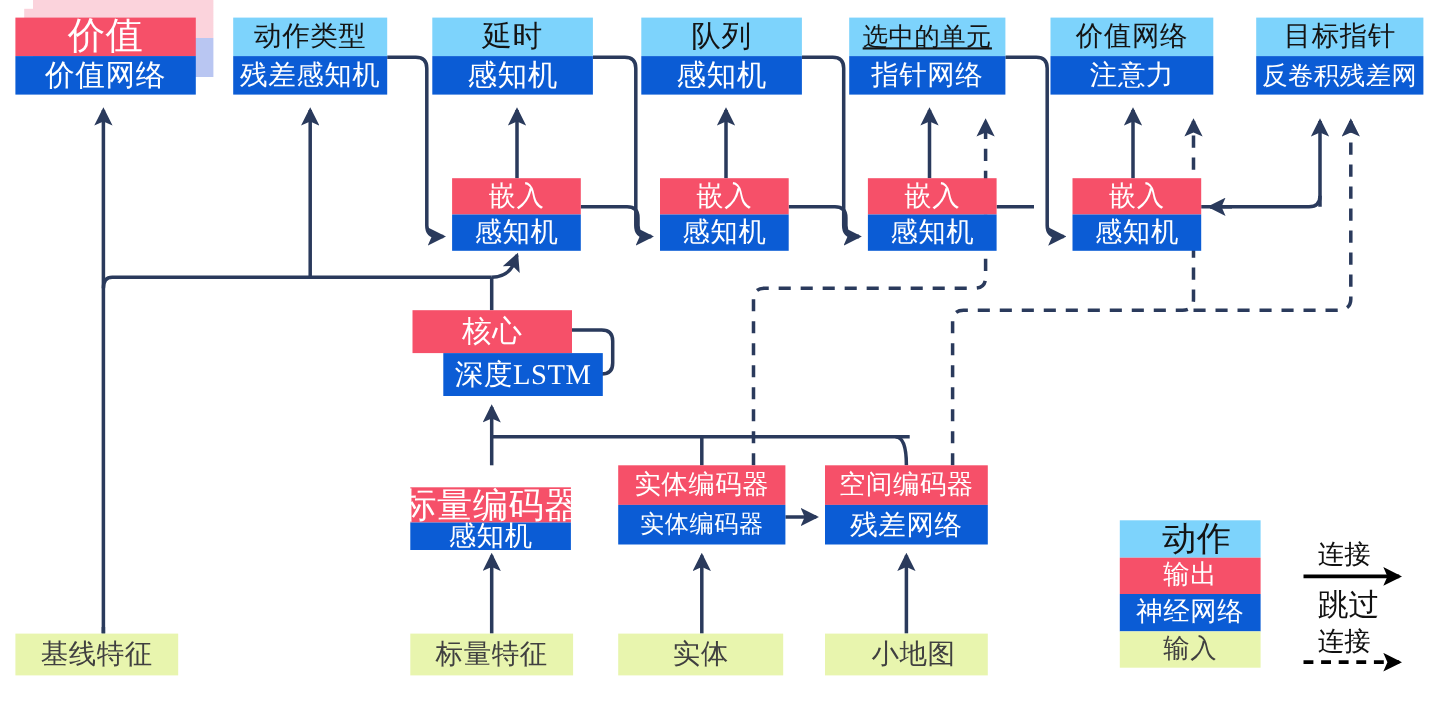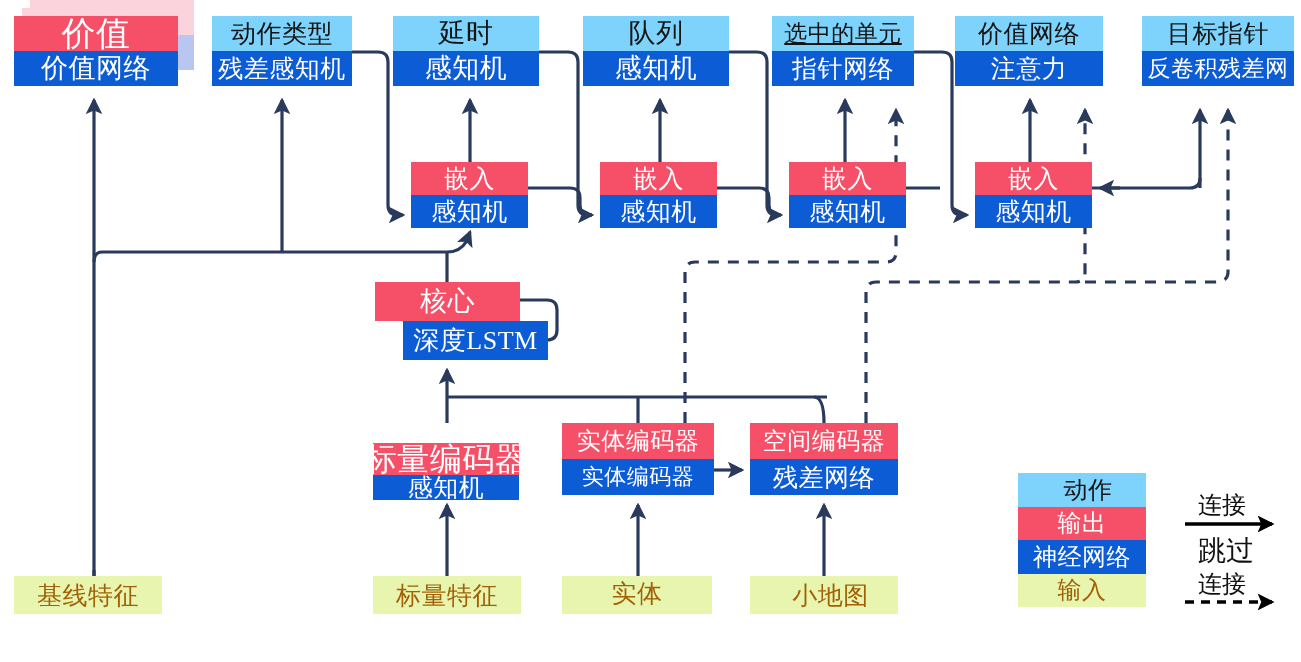--- a/index.html
+++ b/index.html
@@ -38,21 +38,21 @@
     display: flex;
     align-items: center;
     justify-content: center;
     white-space: nowrap;
     line-height: 1;
     letter-spacing: 0.5px;
   }
   .cell.action  { background: #7dd3fc; color: #141414; }
   .cell.output  { background: #F65069; color: #ffffff; }
   .cell.network { background: #0B5CD5; color: #ffffff; }
-  .cell.input   { background: #E8F5AE; color: #a16207; }
+  .cell.input   { background: #E8F5AE; color: #404040; }
 
   .node.shadowed::before,
   .node.shadowed::after {
     content: "";
     position: absolute;
     z-index: -1;
     box-sizing: border-box;
   }
   .node.shadowed::before {
     left: 8px; top: -8px;
@@ -248,29 +248,29 @@
 
   <div class="node" style="left:14px; top:576px; width:148px; height:38px;">
     <div class="cell input" style="height:100%; font-size:25px;">基线特征</div>
   </div>
 
   <div class="node" style="left:373px; top:576px; width:148px; height:38px;">
     <div class="cell input" style="height:100%; font-size:25px;">标量特征</div>
   </div>
 
   <div class="node" style="left:562px; top:576px; width:150px; height:38px;">
-    <div class="cell input" style="height:100%; font-size:25px;font-family:Liberation Mono, monospace;">实体</div>
+    <div class="cell input" style="height:100%; font-size:25px;">实体</div>
   </div>
 
   <div class="node" style="left:750px; top:576px; width:148px; height:38px;">
     <div class="cell input" style="height:100%; font-size:25px;padding-left:13px;">小地图</div>
   </div>
 
   <div id="legend-swatches" style="left:1018px; top:473px; width:128px; height:134px;">
-    <div class="cell action" style="height:25%; font-size:24px;padding-left:12px;">动作</div>
+    <div class="cell action" style="height:25%; font-size:31px;padding-left:12px;">动作</div>
     <div class="cell output" style="height:25%; font-size:24px;">输出</div>
     <div class="cell network" style="height:25%; font-size:24px;">神经网络</div>
     <div class="cell input" style="height:25%; font-size:24px;">输入</div>
   </div>
 
   <div id="legend-arrows" style="left:1180px; top:473px; width:110px; height:140px;">
     <div class="legend-arrow-label" style="left:18px; top:20px; font-size:24px;">连接</div>
     <div class="legend-arrow-label" style="left:18px; top:64px; font-size:28px;">跳过</div>
     <div class="legend-arrow-label" style="left:18px; top:99px; font-size:24px;">连接</div>
   </div>

